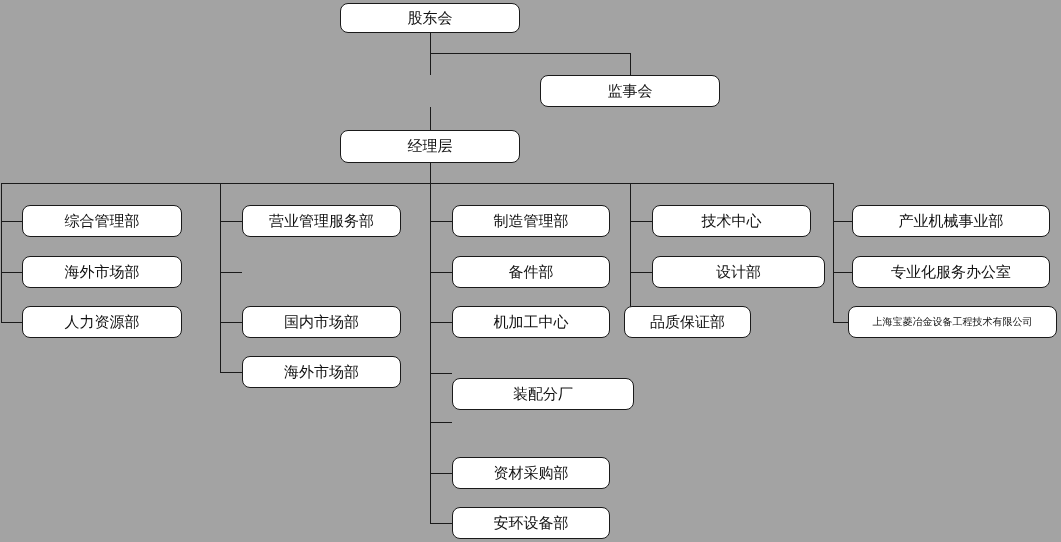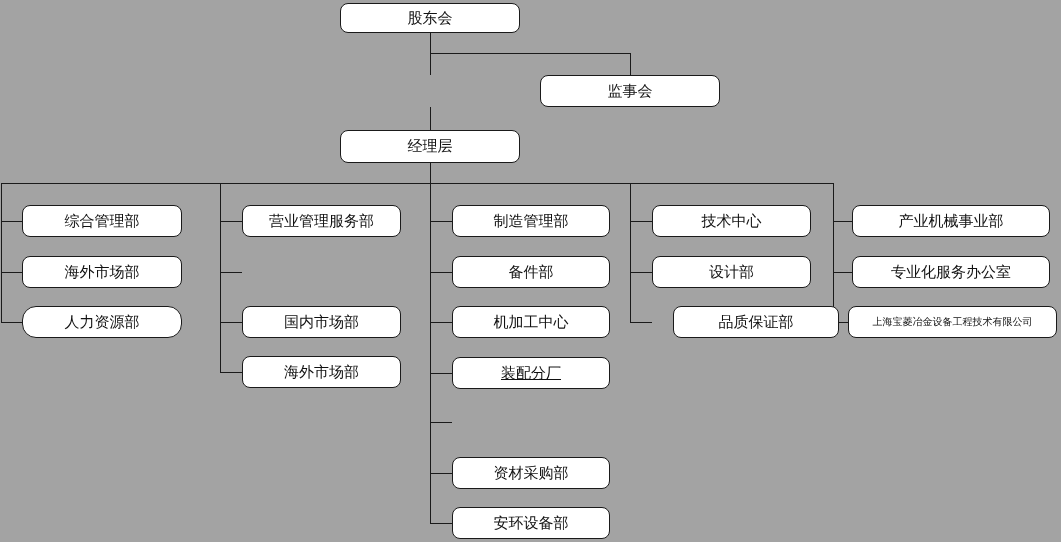--- a/index.html
+++ b/index.html
@@ -68,29 +68,29 @@
     <div class="line" style="left: 630px; top: 272px; width: 22px; height: 1px; background: rgb(26, 26, 26);"></div>
     <div class="line" style="left: 630px; top: 322px; width: 22px; height: 1px; background: rgb(26, 26, 26);"></div>
     <div class="line" style="left: 833px; top: 221px; width: 19px; height: 1px; background: rgb(26, 26, 26);"></div>
     <div class="line" style="left: 833px; top: 272px; width: 19px; height: 1px; background: rgb(26, 26, 26);"></div>
     <div class="line" style="left: 833px; top: 322px; width: 15px; height: 1px; background: rgb(26, 26, 26);"></div>
     <div class="node" style="left: 340px; top: 3px; width: 180px; height: 30px; border-color: rgb(26, 26, 26); color: rgb(17, 17, 17);">股东会</div>
     <div class="node" style="left: 540px; top: 75px; width: 180px; height: 32px; border-color: rgb(26, 26, 26); color: rgb(17, 17, 17);">监事会</div>
     <div class="node" style="left: 340px; top: 130px; width: 180px; height: 33px; border-color: rgb(26, 26, 26); color: rgb(17, 17, 17);">经理层</div>
     <div class="node" style="left: 22px; top: 205px; width: 160px; height: 32px; border-color: rgb(26, 26, 26); color: rgb(17, 17, 17);">综合管理部</div>
     <div class="node" style="left: 22px; top: 256px; width: 160px; height: 32px; border-color: rgb(26, 26, 26); color: rgb(17, 17, 17);">海外市场部</div>
-    <div class="node" style="left: 22px; top: 306px; width: 160px; height: 32px; border-color: rgb(26, 26, 26); color: rgb(17, 17, 17); border-radius: 14px;">人力资源部</div>
+    <div class="node" style="left: 22px; top: 306px; width: 160px; height: 32px; border-color: rgb(26, 26, 26); color: rgb(17, 17, 17);">人力资源部</div>
     <div class="node" style="left: 242px; top: 205px; width: 159px; height: 32px; border-color: rgb(26, 26, 26); color: rgb(17, 17, 17);">营业管理服务部</div>
     <div class="node" style="left: 242px; top: 306px; width: 159px; height: 32px; border-color: rgb(26, 26, 26); color: rgb(17, 17, 17);">国内市场部</div>
     <div class="node" style="left: 242px; top: 356px; width: 159px; height: 32px; border-color: rgb(26, 26, 26); color: rgb(17, 17, 17);">海外市场部</div>
     <div class="node" style="left: 452px; top: 205px; width: 158px; height: 32px; border-color: rgb(26, 26, 26); color: rgb(17, 17, 17);">制造管理部</div>
     <div class="node" style="left: 452px; top: 256px; width: 158px; height: 32px; border-color: rgb(26, 26, 26); color: rgb(17, 17, 17); text-align: center;">备件部</div>
     <div class="node" style="left: 452px; top: 306px; width: 158px; height: 32px; border-color: rgb(26, 26, 26); color: rgb(17, 17, 17);">机加工中心</div>
-    <div class="node" style="left: 452px; top: 357px; width: 158px; height: 32px; border-color: rgb(26, 26, 26); color: rgb(17, 17, 17); text-decoration: underline;">装配分厂</div>
+    <div class="node" style="left: 452px; top: 378px; width: 182px; height: 32px; border-color: rgb(26, 26, 26); color: rgb(17, 17, 17);">装配分厂</div>
     <div class="node" style="left: 452px; top: 457px; width: 158px; height: 32px; border-color: rgb(26, 26, 26); color: rgb(17, 17, 17);">资材采购部</div>
     <div class="node" style="left: 452px; top: 507px; width: 158px; height: 32px; border-color: rgb(26, 26, 26); color: rgb(17, 17, 17);">安环设备部</div>
     <div class="node" style="left: 652px; top: 205px; width: 159px; height: 32px; border-color: rgb(26, 26, 26); color: rgb(17, 17, 17);">技术中心</div>
-    <div class="node" style="left: 652px; top: 256px; width: 159px; height: 32px; border-color: rgb(26, 26, 26); color: rgb(17, 17, 17);">设计部</div>
-    <div class="node" style="left: 673px; top: 306px; width: 166px; height: 32px; border-color: rgb(26, 26, 26); color: rgb(17, 17, 17);">品质保证部</div>
+    <div class="node" style="left: 652px; top: 256px; width: 173px; height: 32px; border-color: rgb(26, 26, 26); color: rgb(17, 17, 17);">设计部</div>
+    <div class="node" style="left: 624px; top: 306px; width: 127px; height: 32px; border-color: rgb(26, 26, 26); color: rgb(17, 17, 17);">品质保证部</div>
     <div class="node" style="left: 852px; top: 205px; width: 198px; height: 32px; border-color: rgb(26, 26, 26); color: rgb(17, 17, 17); font-family: Liberation Serif, serif;">产业机械事业部</div>
     <div class="node" style="left: 852px; top: 256px; width: 198px; height: 32px; border-color: rgb(26, 26, 26); color: rgb(17, 17, 17);">专业化服务办公室</div>
     <div class="node" style="left: 848px; top: 306px; width: 209px; height: 32px; border-color: rgb(26, 26, 26); color: rgb(17, 17, 17); font-size: 10px;">上海宝菱冶金设备工程技术有限公司</div>
   </div>
 
 </body></html>

